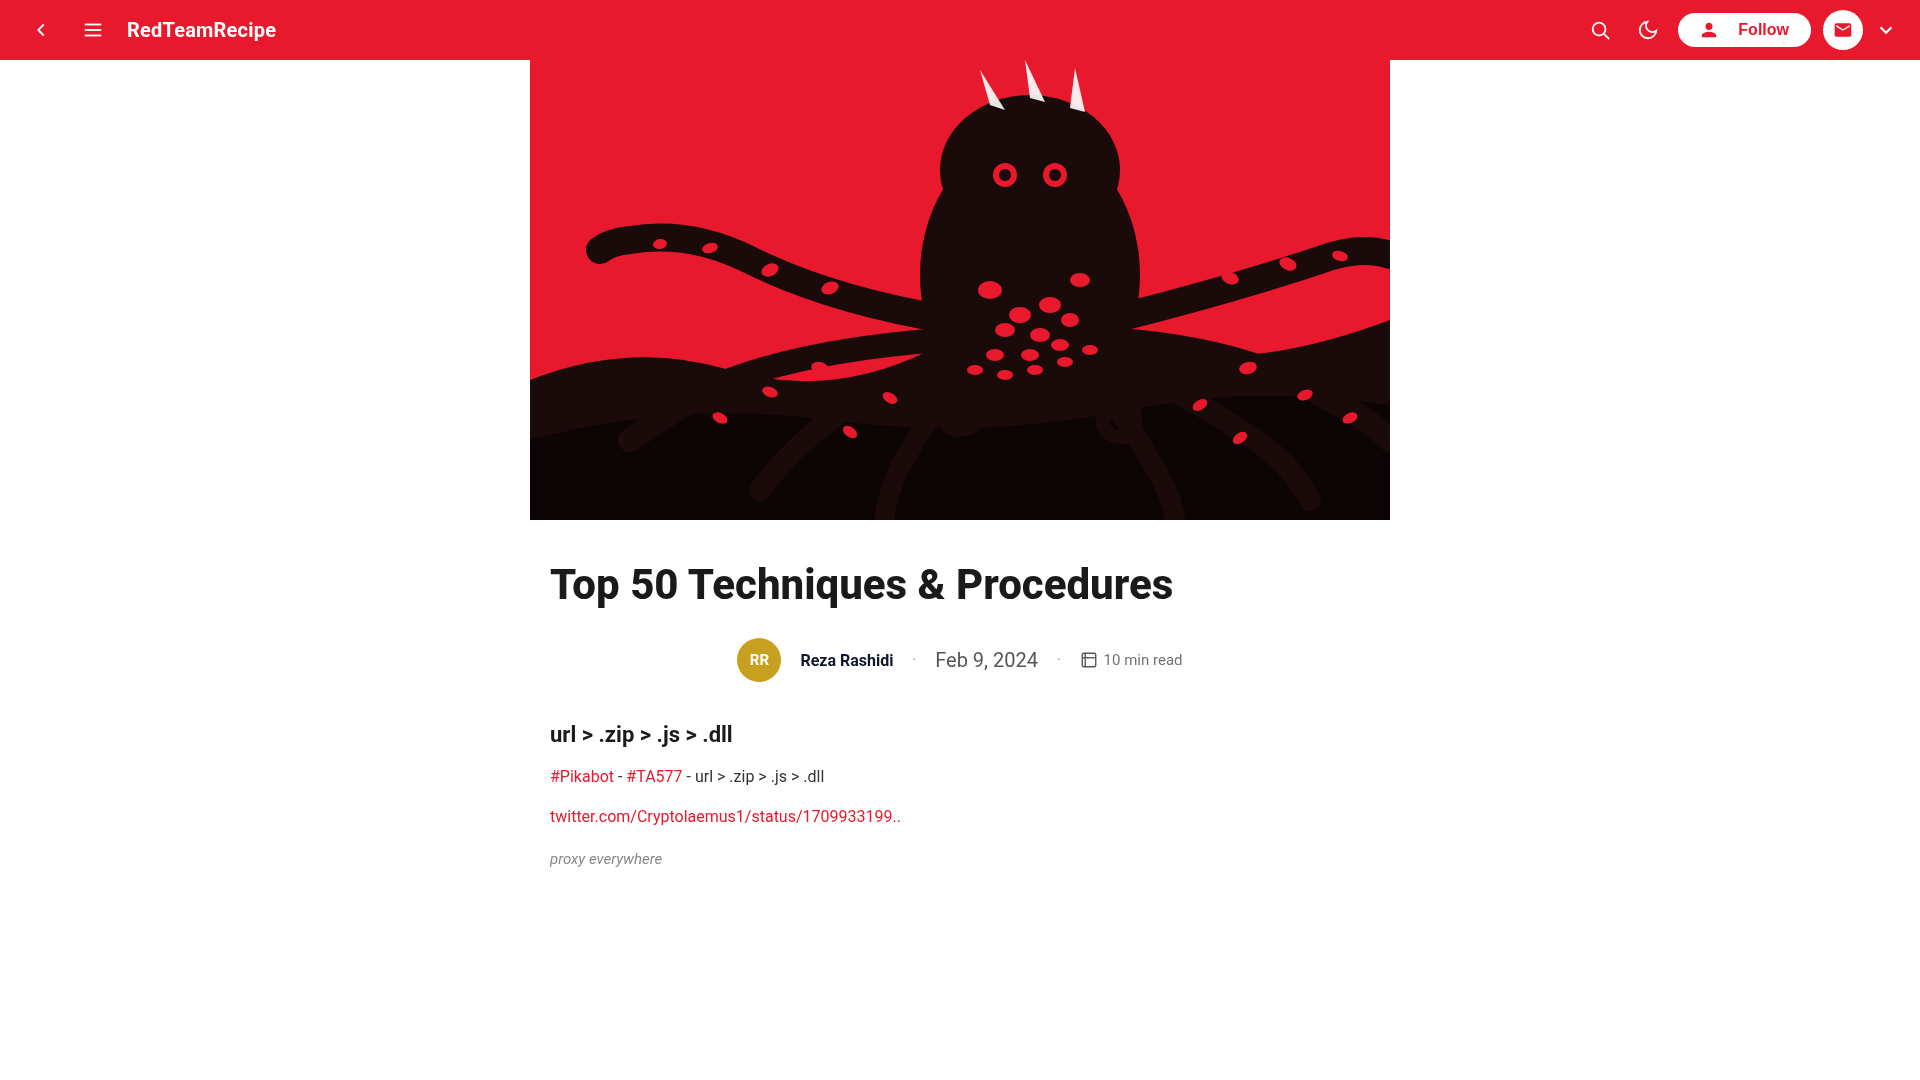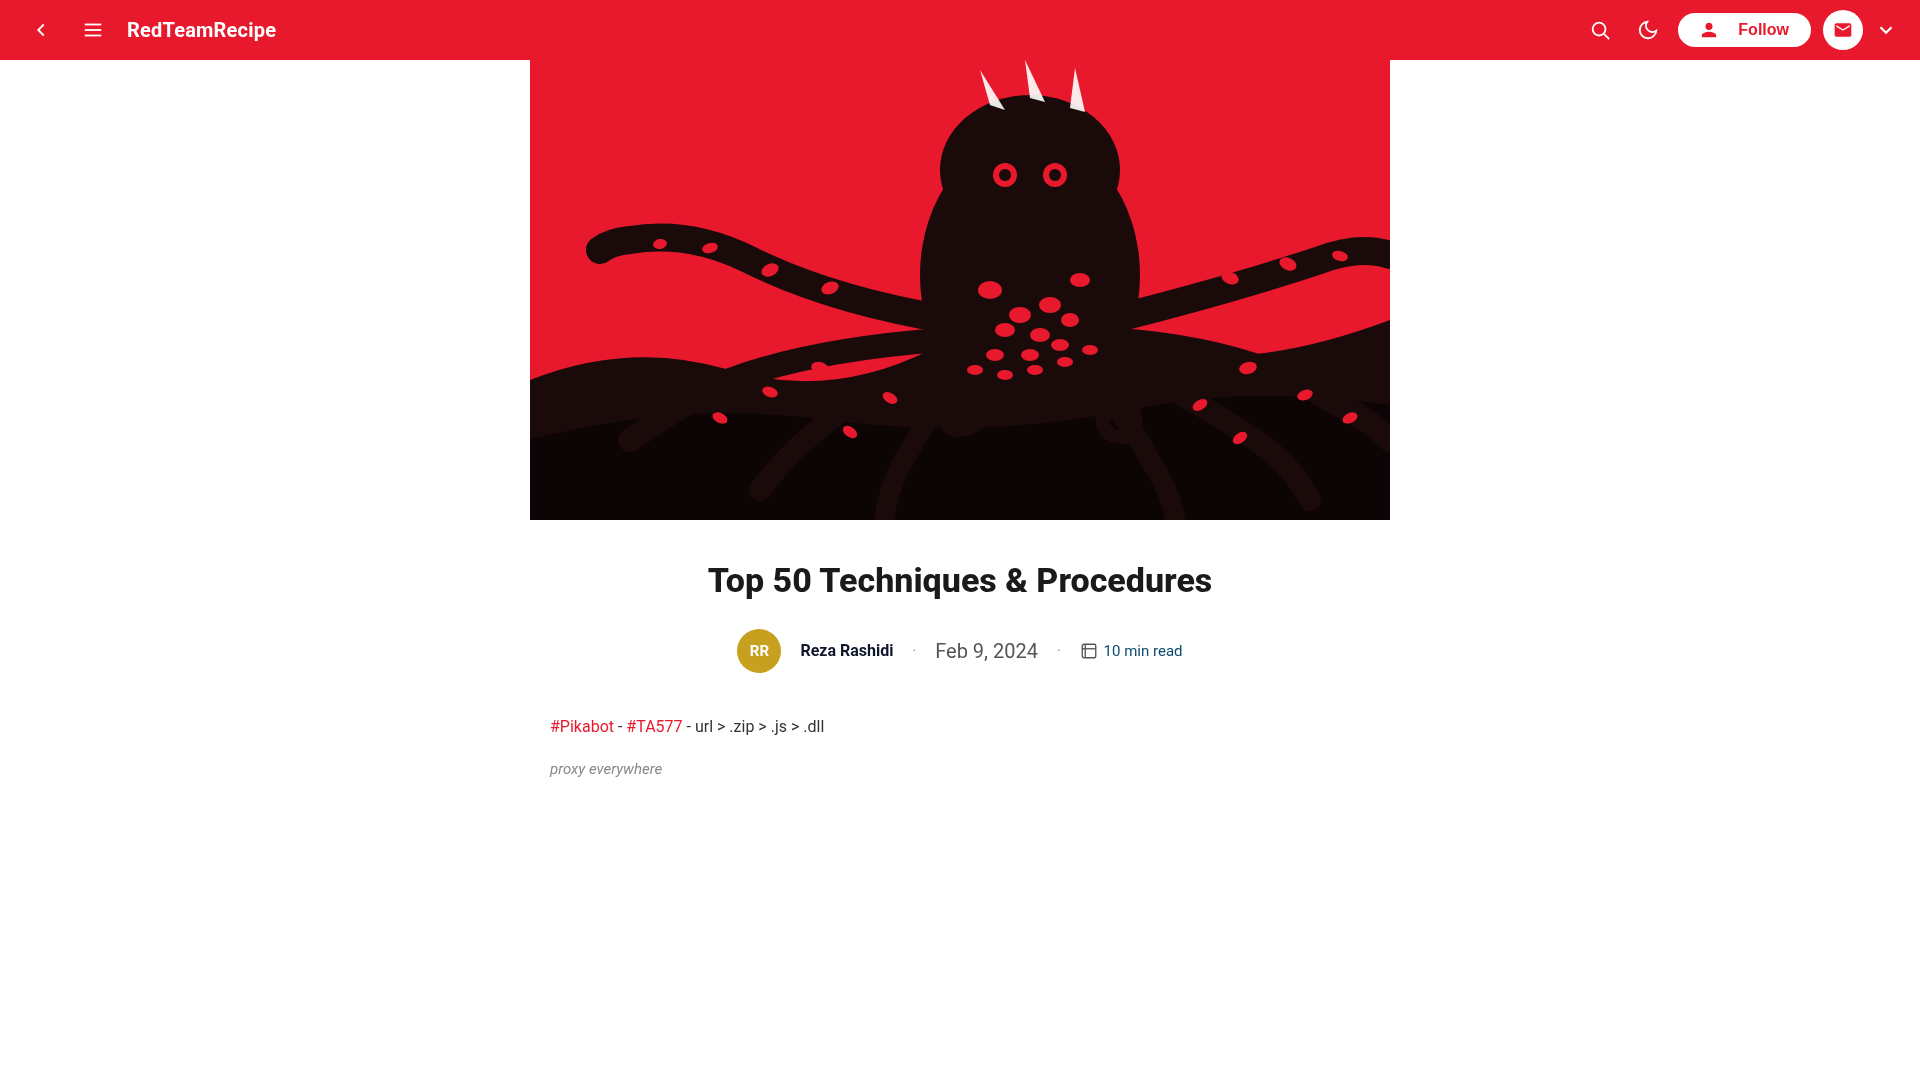--- a/index.html
+++ b/index.html
@@ -134,26 +134,25 @@
     }
 
     
     .article-body {
       width: 860px;
       max-width: 100%;
       margin: 0 auto;
       padding: 0 20px;
     }
     .article-title {
-      font-size: 34px;
+      font-size: 42px;
       font-weight: 800;
       color: #1a1a1a;
       margin-top: 40px;
       margin-bottom: 28px;
-      text-align: center;
       line-height: 1.2;
     }
     .author-row {
       display: flex;
       align-items: center;
       justify-content: center;
       gap: 19px;
       margin-bottom: 40px;
     }
     .author-avatar {
@@ -179,21 +178,21 @@
       font-size: 14px;
     }
     .author-date {
       font-size: 20px;
       color: #555;
     }
     .read-time-wrapper {
       display: flex;
       align-items: flex-start;
       gap: 6px;
-      color: #0c4a6e;
+      color: #737373;
       font-size: 15px;
     }
     .read-time-wrapper svg {
       width: 18px;
       height: 18px;
       fill: none;
       stroke: #555;
       stroke-width: 1.8;
     }
 
@@ -372,26 +371,30 @@
       <div class="read-time-wrapper">
         <svg viewBox="0 0 24 24">
           <rect x="3" y="3" width="18" height="18" rx="2" ry="2"></rect>
           <line x1="7" y1="3" x2="7" y2="21"></line>
           <line x1="3" y1="9" x2="21" y2="9"></line>
         </svg>
         <span>10 min read</span>
       </div>
     </div>
 
+    <h2 class="section-heading">url &gt; .zip &gt; .js &gt; .dll</h2>
 
     <p class="article-text">
       <a class="article-link" href="#">#Pikabot</a>
       <span> - </span>
       <a class="article-link" href="#">#TA577</a>
       <span> - url &gt; .zip &gt; .js &gt; .dll</span>
     </p>
+    <p class="article-text">
+      <a class="article-link" href="#">twitter.com/Cryptolaemus1/status/1709933199..</a>
+    </p>
 
     <div>
       <span class="proxy-img-placeholder">proxy everywhere</span>
     </div>
 
   </div>
 </main>
 
 </body></html>

